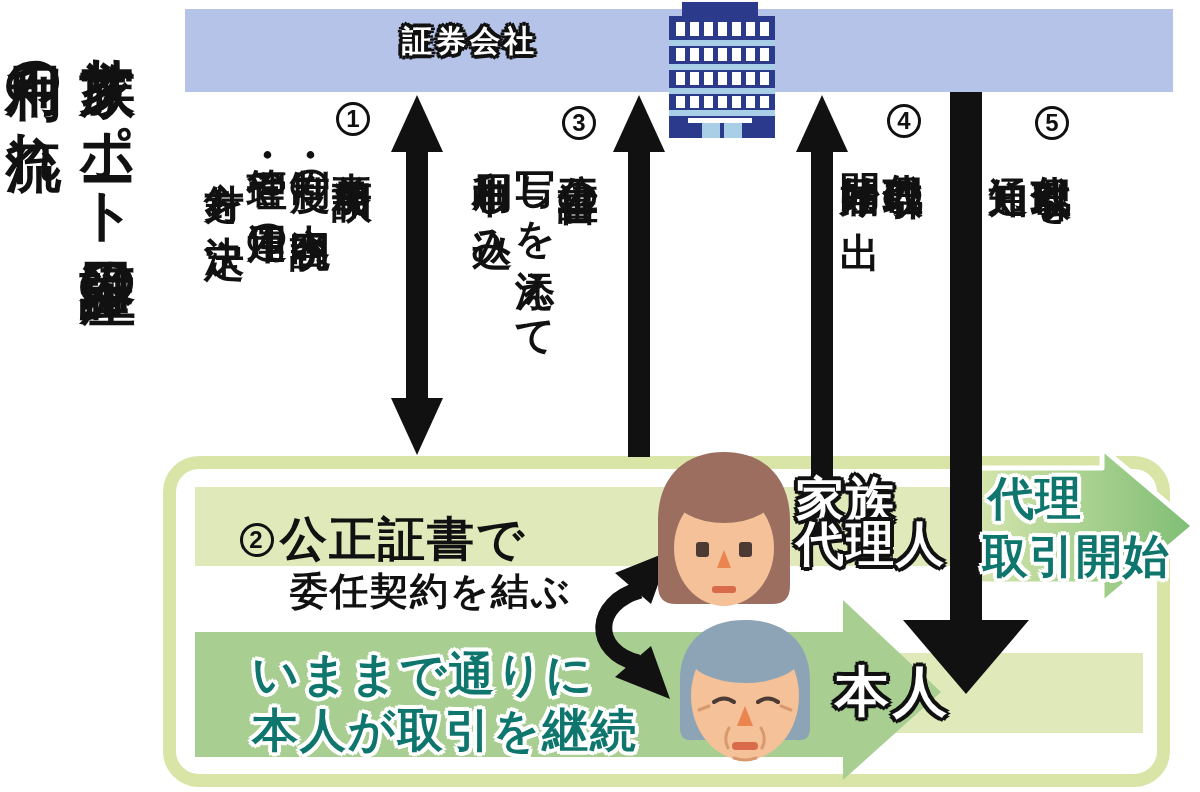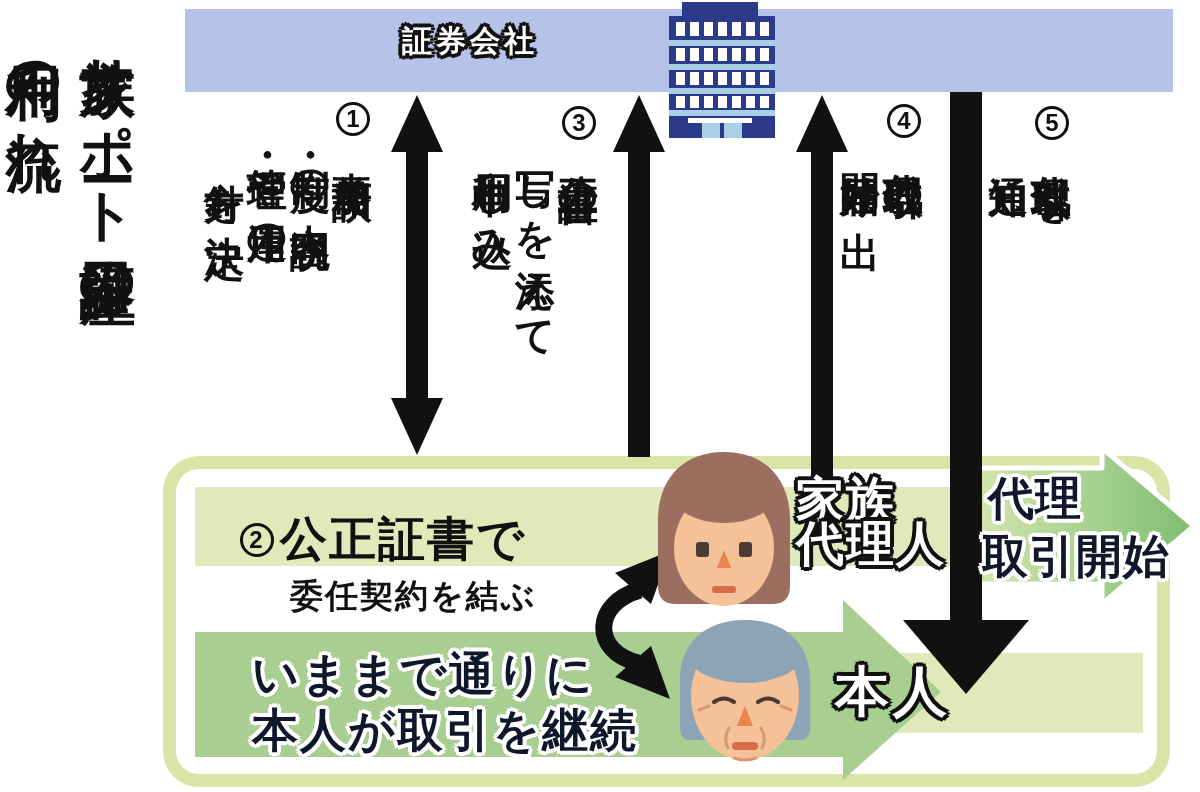--- a/index.html
+++ b/index.html
@@ -28,37 +28,37 @@
     display:inline-flex; align-items:center; justify-content:center;
     width:34px; height:34px; border:3px solid #111; border-radius:50%;
     font-size:24px; font-weight:700; background:transparent; color:#111;
     flex:0 0 auto;
   }
 
   
   .ob { color:#fff; text-shadow:
        4px 0 0 #111,-4px 0 0 #111,0 4px 0 #111,0 -4px 0 #111,
        3px 3px 0 #111,-3px 3px 0 #111,3px -3px 0 #111,-3px -3px 0 #111; }
-  .ow { color:#0f172a; text-shadow:
+  .ow { color:#0f766e; text-shadow:
        4px 0 0 #fff,-4px 0 0 #fff,0 4px 0 #fff,0 -4px 0 #fff,
        3px 3px 0 #fff,-3px 3px 0 #fff,3px -3px 0 #fff,-3px -3px 0 #fff; }
 
   .banner { left:185px; top:9px; width:988px; height:83px; background:#b6c3e8; }
   .company-label { left:402px; top:21px; font-size:30px; letter-spacing:4px; }
 
   .green-box {
     left:163px; top:456px; width:1007px; height:331px;
     border:13px solid #d8e5a7; border-radius:36px; background:#fff;
   }
   .band { background:#dfe9ba; }
   .band1 { left:195px; top:487px; width:948px; height:79px; }
   .band2 { left:195px; top:653px; width:948px; height:80px; }
 
   .step2-line { display:flex; align-items:center; gap:6px; font-size:47px; letter-spacing:2px; }
-  .step2-line2 { font-size:33px; letter-spacing:2px;margin-top:8px; }
+  .step2-line2 { font-size:38px; letter-spacing:2px; }
   .cont-line { font-size:46px; letter-spacing:2px; }
 
   .family-label { font-size:48px; letter-spacing:2px; }
   .principal-label { font-size:54px; letter-spacing:4px;margin-left:43px; }
   .proxy-label { font-size:46px; letter-spacing:1px; }
 
   svg { display:block; }
 </style>
 </head>
 <body>

